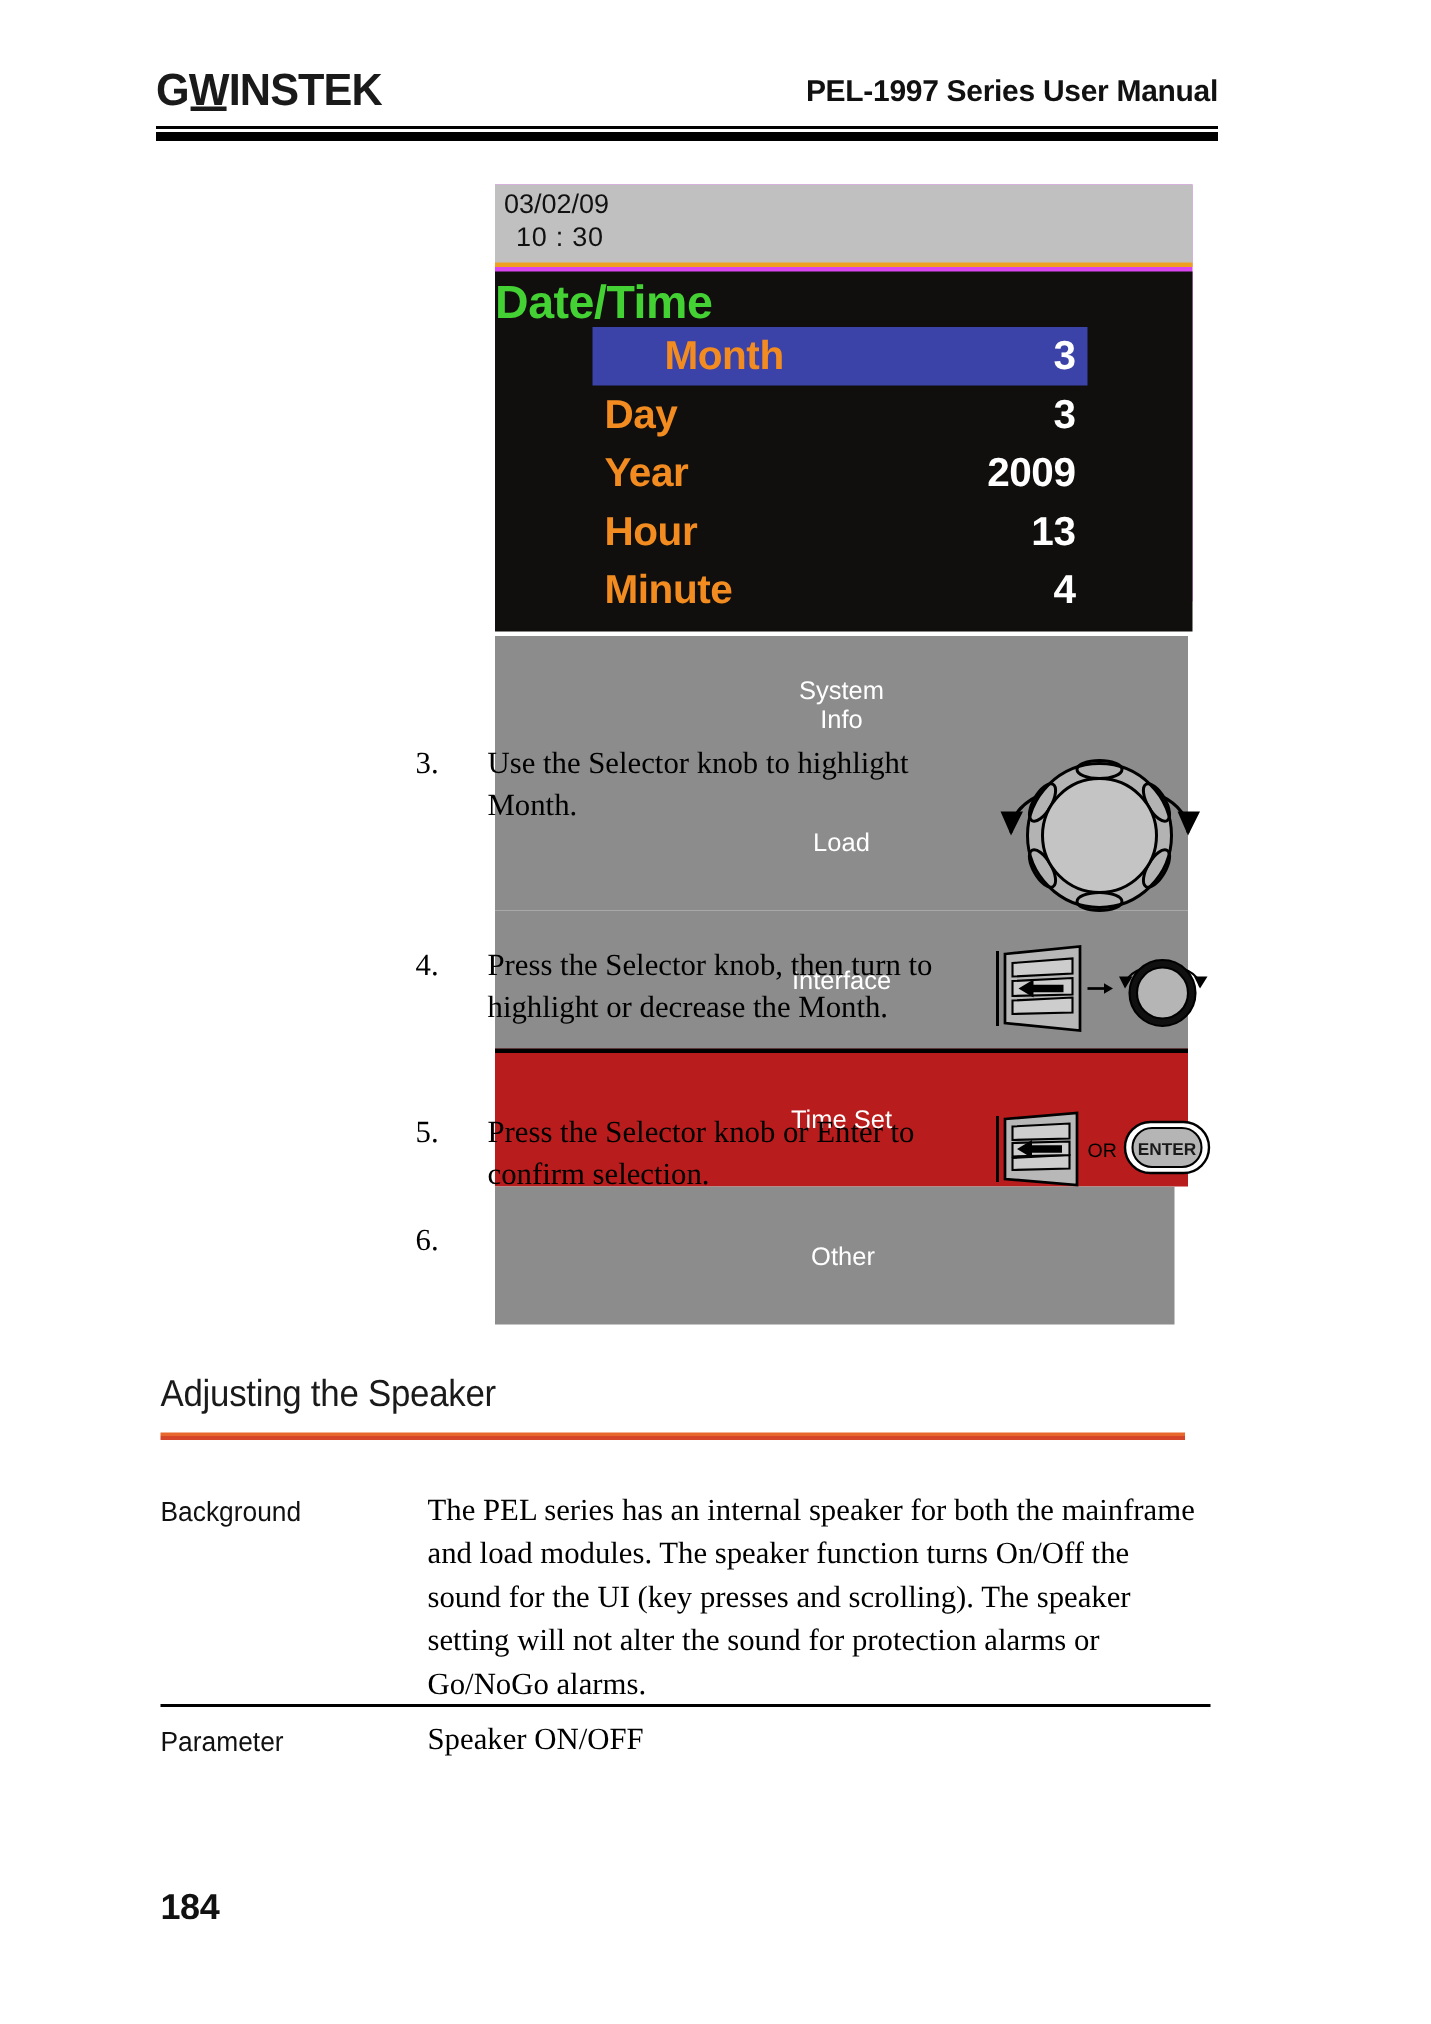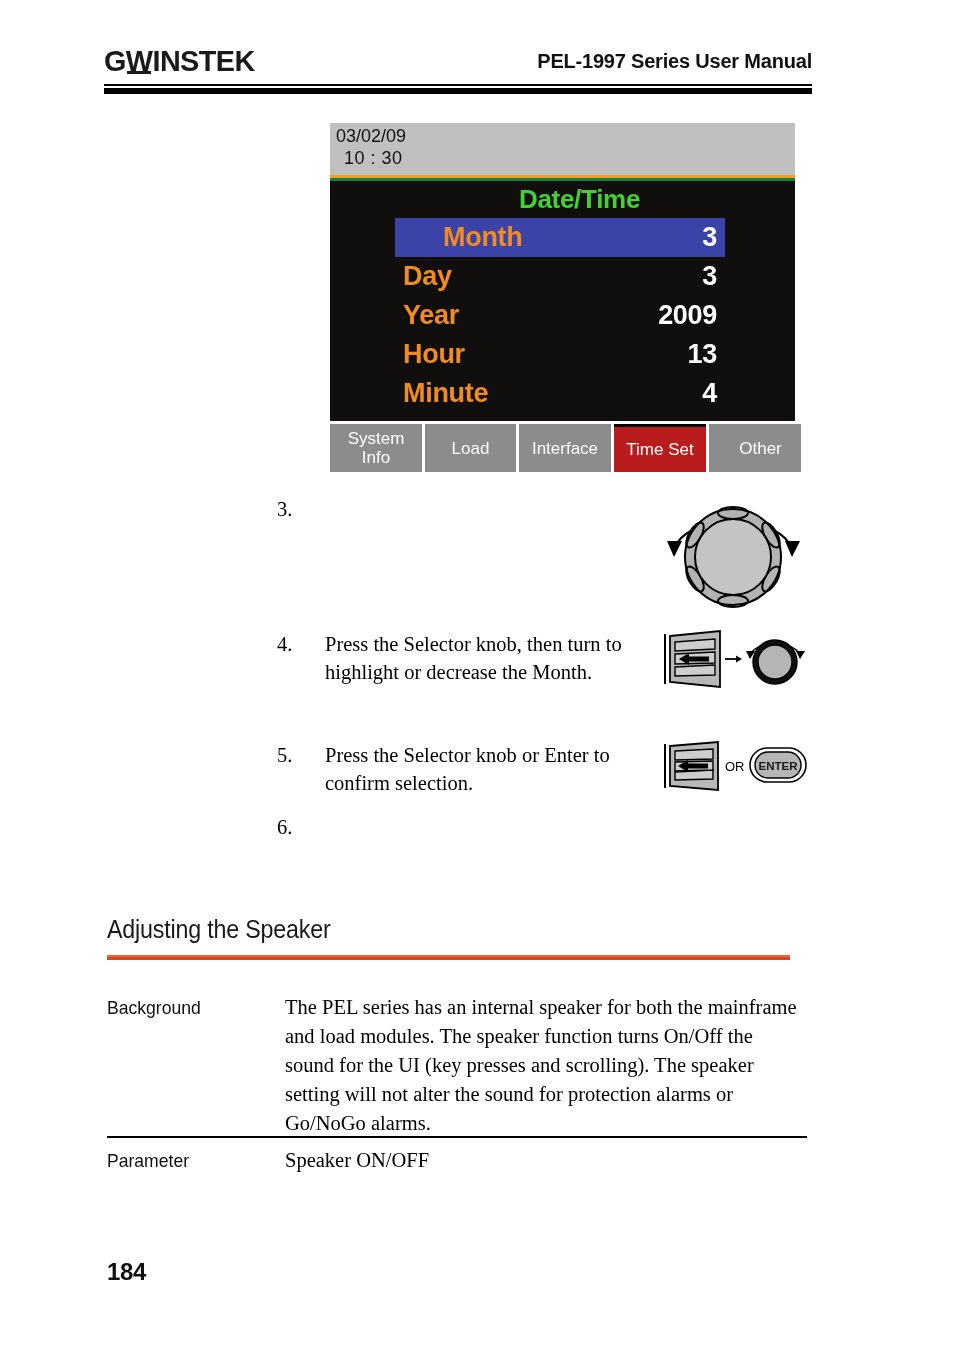--- a/index.html
+++ b/index.html
@@ -83,21 +83,21 @@
     background: #000;
   }
 
   
   .lcd {
     position: absolute;
     left: 330px;
     top: 123px;
     width: 465px;
     height: 278px;
-    background: #15803d;
+    background: #d946ef;
   }
   .lcd-status {
     position: absolute;
     left: 0; top: 0;
     width: 465px;
     height: 55px;
     background: #c0c0c0;
     border-bottom: 3px solid #f0a020;
     font-family: "Liberation Sans", sans-serif;
     color: #111;
@@ -121,26 +121,25 @@
     position: absolute;
     left: 0;
     top: 58px;
     width: 465px;
     height: 240px;
     background: #100f0d;
     font-family: "Liberation Sans", sans-serif;
   }
   .lcd-title {
     position: absolute;
-    left: 17px;
+    left: 0;
     top: 3px;
     width: 465px;
-    text-align: center;
     color: #44d133;
-    font-size: 26px;
+    font-size: 31px;
     font-weight: bold;
     letter-spacing: -0.3px;
   }
   .menu-rows {
     position: absolute;
     left: 65px;
     top: 37px;
     width: 330px;
   }
   .menu-row {
@@ -169,20 +168,21 @@
   }
 
   
   .tabbar {
     position: absolute;
     left: 330px;
     top: 424px;
     width: 465px;
     height: 48px;
     display: flex;
+    flex-direction: column;
   }
   .tab {
     position: relative;
     background: #8c8c8c;
     color: #ffffff;
     font-family: "Liberation Sans", sans-serif;
     font-size: 17px;
     display: flex;
     align-items: center;
     justify-content: center;
@@ -361,20 +361,21 @@
       <span>Time Set</span>
     </div>
     <div class="tab" style="flex:0 0 92px;">
       <span>Other</span>
     </div>
   </div>
 
   <div class="steps">
     <div class="step step-3">
       <div class="step-num">3.</div>
+      <div class="step-text">Use the Selector knob to highlight Month.</div>
     </div>
     <div class="step step-4">
       <div class="step-num">4.</div>
       <div class="step-text">Press the Selector knob, then turn to highlight or decrease the Month.</div>
     </div>
     <div class="step step-5">
       <div class="step-num">5.</div>
       <div class="step-text">Press the Selector knob or Enter to confirm selection.</div>
     </div>
     <div class="step step-6">

